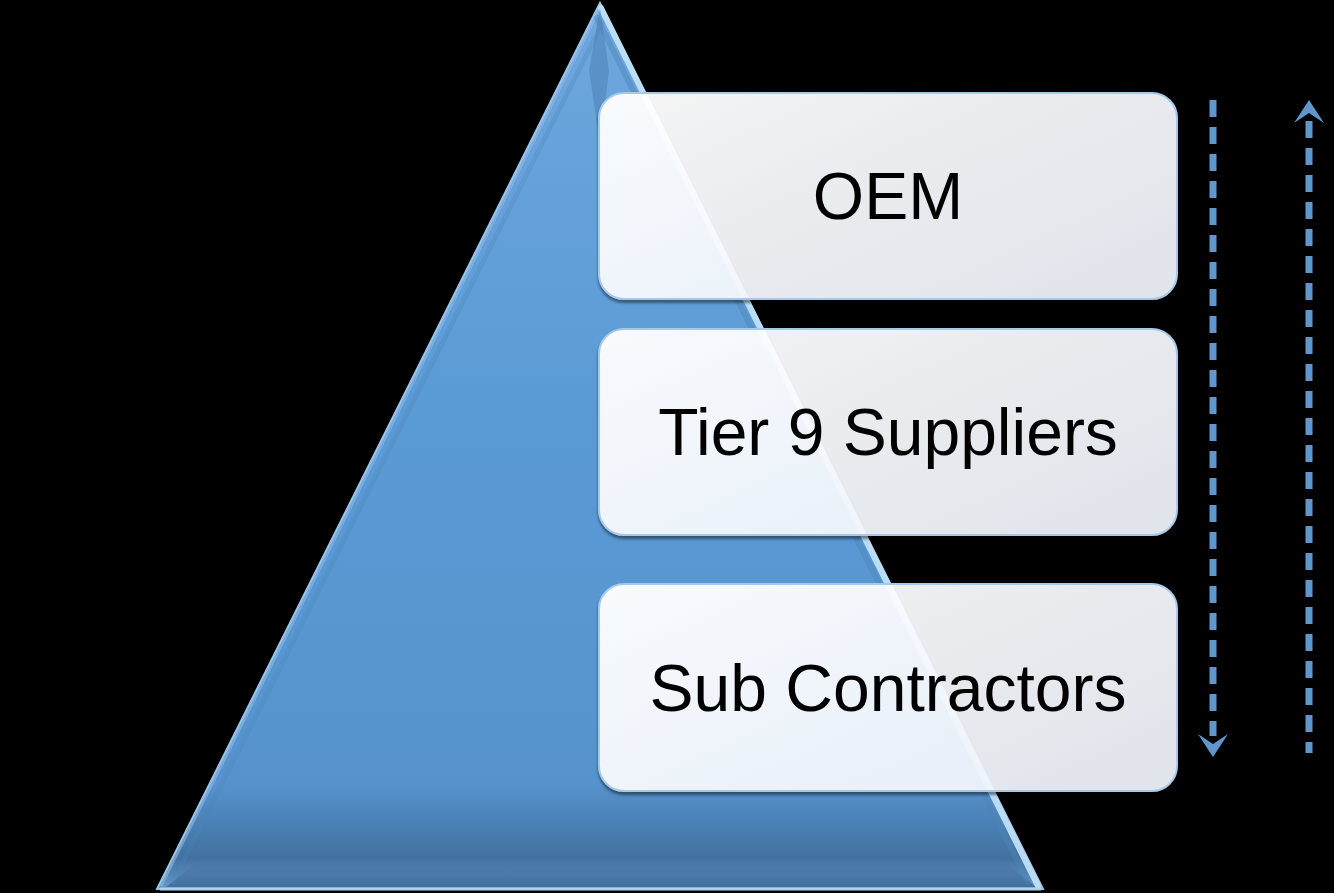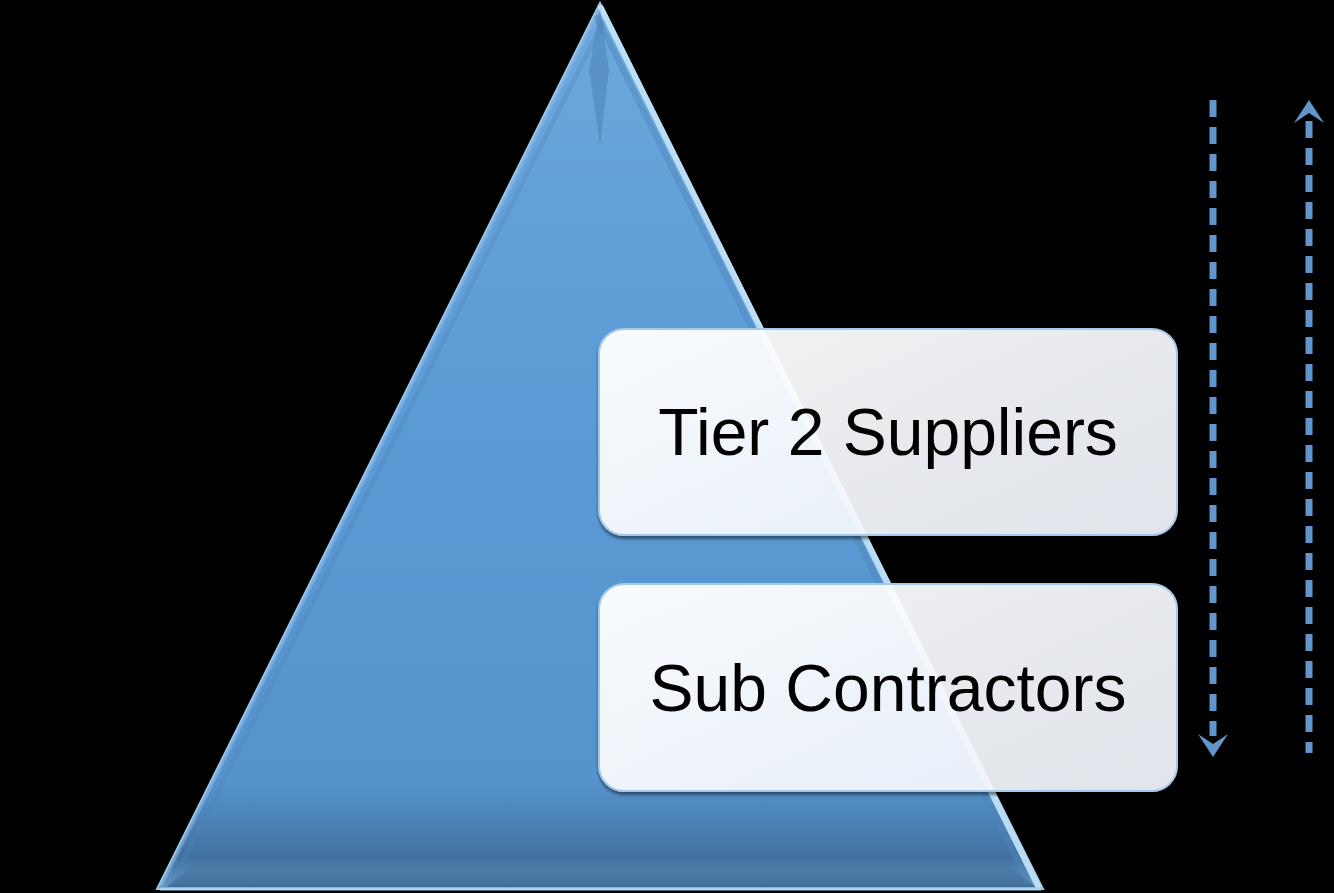--- a/index.html
+++ b/index.html
@@ -96,23 +96,26 @@
     <line class="pyr-left-hi" x1="600" y1="8" x2="161" y2="886"></line>
 
     <line class="pyr-right-sh" x1="597" y1="18" x2="1028" y2="882"></line>
     <line class="pyr-right-hi" x1="601" y1="8" x2="1038" y2="886"></line>
 
     <line class="pyr-base-line" x1="160" y1="889" x2="1041" y2="889"></line>
 
     <polygon class="pyr-apex-shade" points="600,8 589,70 600,145 609,70"></polygon>
   </svg>
 
+  <div class="level-box box-oem">
+    <span class="label">OEM</span>
+  </div>
 
   <div class="level-box box-tier1">
-    <span class="label">Tier 2 Suppliers</span>
+    <span class="label">Tier 9 Suppliers</span>
   </div>
 
   <div class="level-box box-sub">
     <span class="label">Sub Contractors</span>
   </div>
 
   <svg class="arrows-svg" xmlns="http://www.w3.org/2000/svg" aria-hidden="true" viewBox="0 0 1334 893">
 
     <g>
       <line class="dash-line" x1="1213" y1="100" x2="1213" y2="736"></line>

